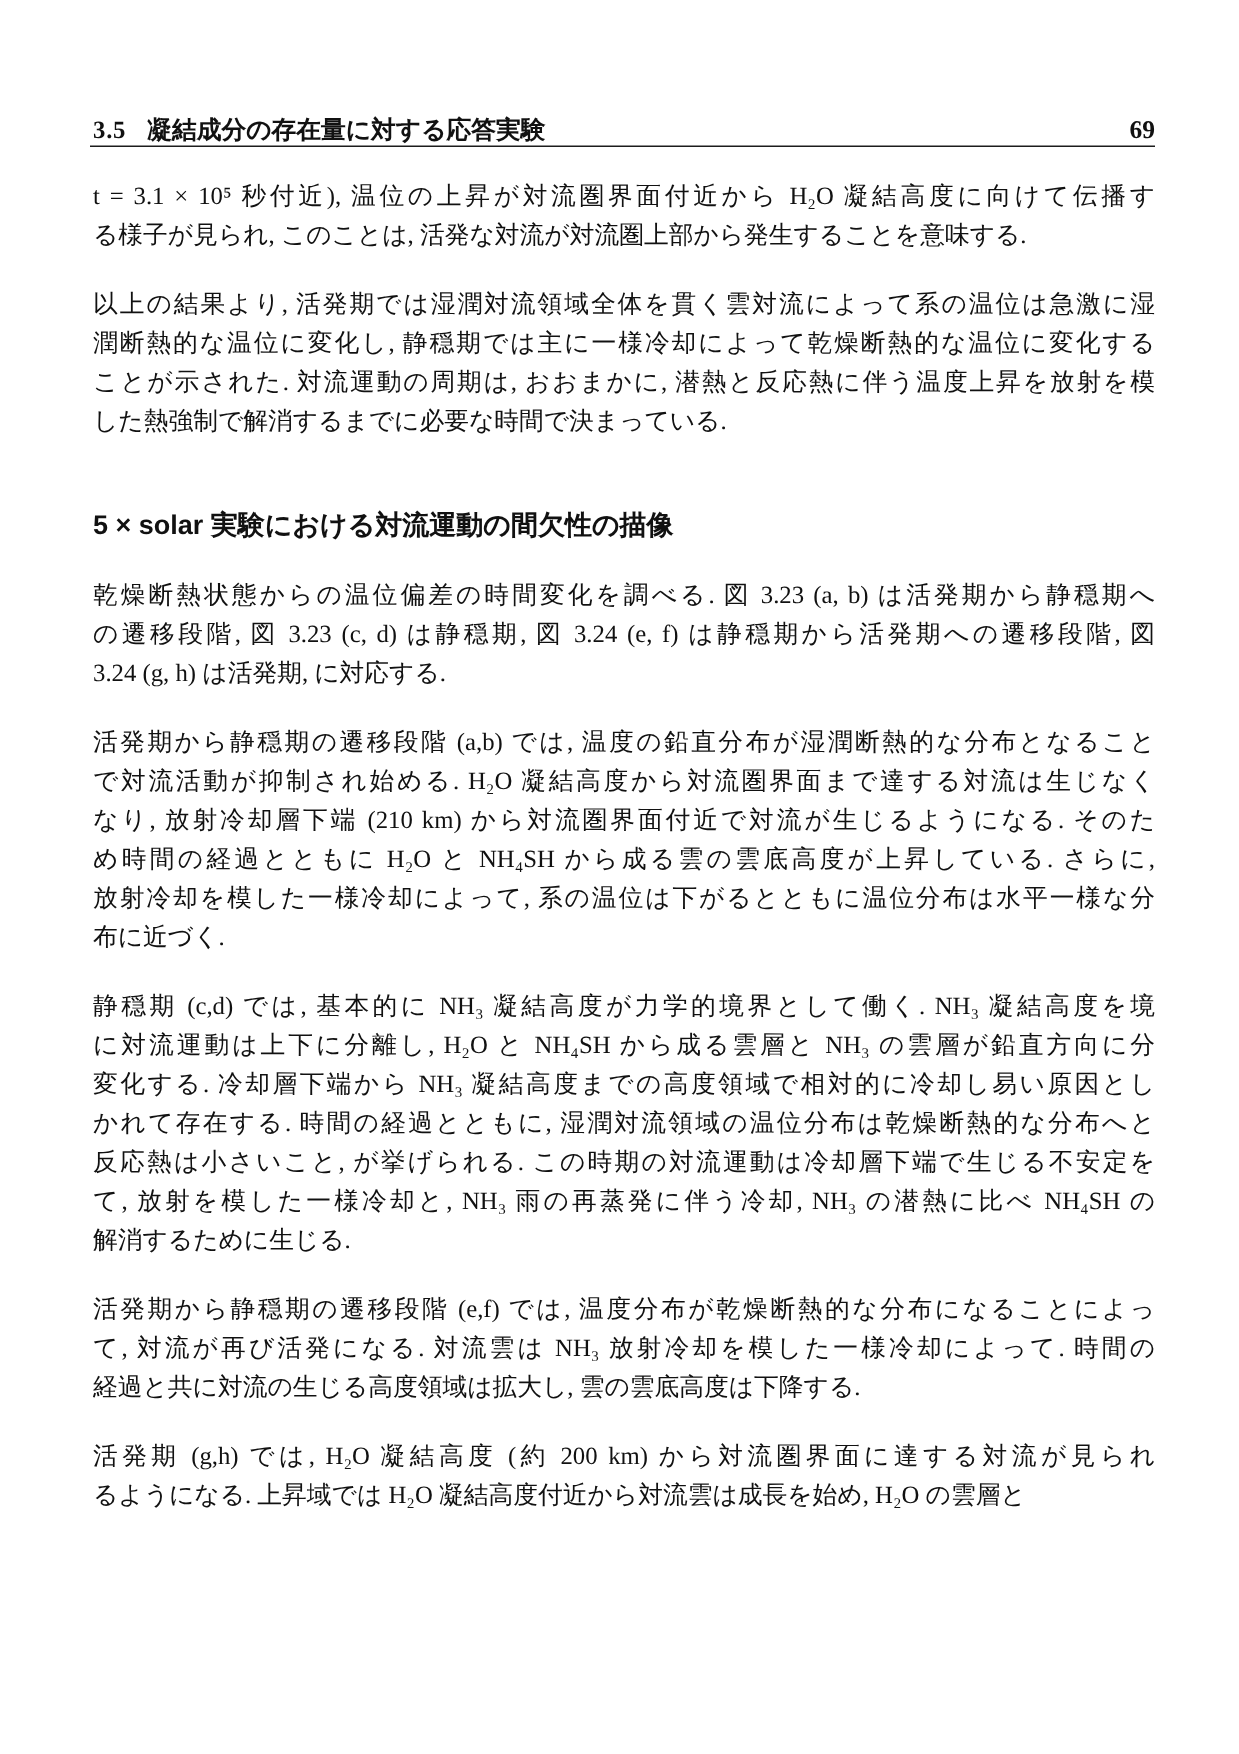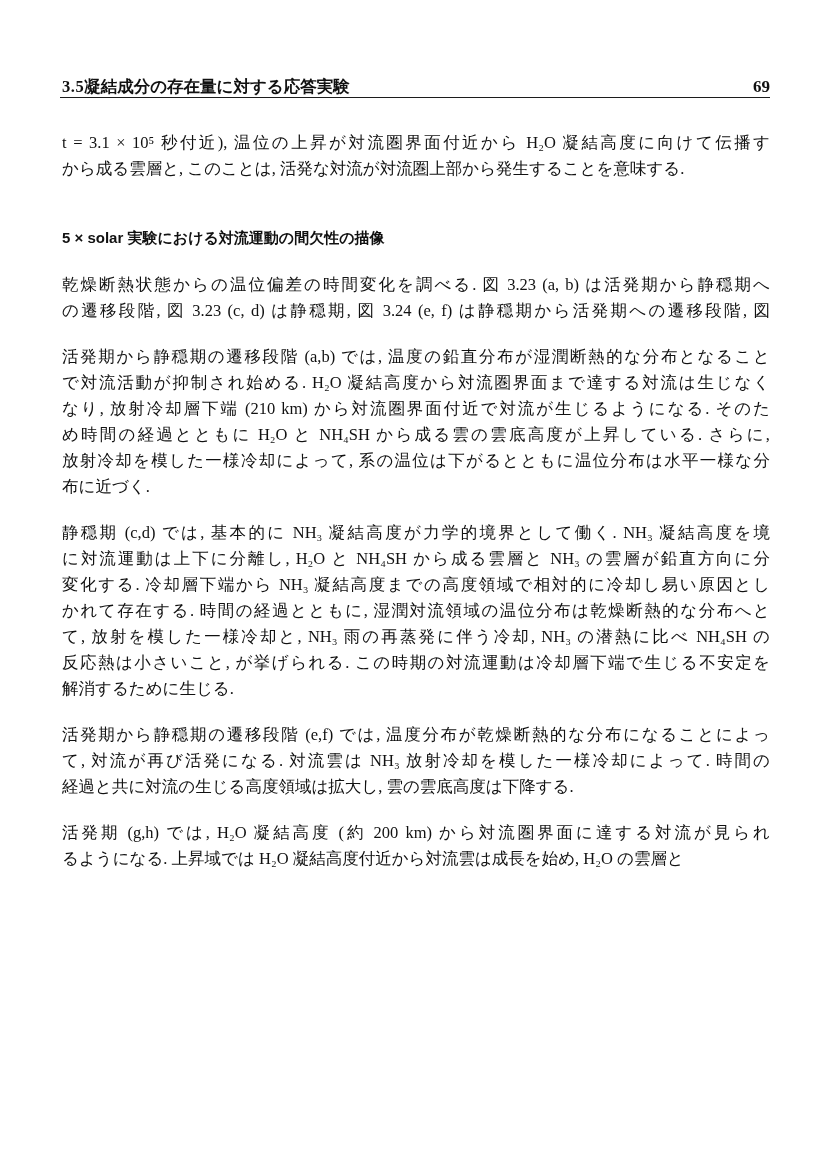--- a/index.html
+++ b/index.html
@@ -26,38 +26,39 @@
     align-items: baseline;
   }
   .sec-no {
     font-size: 16.5px;
     font-weight: 600;
     letter-spacing: 0.5px;
   }
   .sec-title {
     font-size: 16.5px;
     font-weight: 600;
+    margin-left: 14px;
   }
   .page-no {
     margin-left: auto;
     font-size: 17px;
     font-weight: 700;
   }
   .header-rule {
     position: absolute;
     top: 97px;
     left: 60px;
     width: 710px;
     height: 1.4px;
     background: #1c1c1c;
   }
   
   .body-text {
     position: absolute;
-    top: 120px;
+    top: 108px;
     left: 62px;
     width: 708px;
   }
   .para {
     margin: 0 0 20px 0;
   }
   .para:first-child {
     margin-top: 10px;
   }
   .para .line {
@@ -67,64 +68,71 @@
     text-align: justify;
     text-align-last: justify;
   }
   .para .line.last {
     text-align-last: left;
   }
   .subheading {
     margin: 44px 0 22px 0;
     font-family: "Liberation Sans", "DejaVu Sans", sans-serif;
     font-weight: 700;
-    font-size: 15px;
+    font-size: 18px;
     line-height: 24px;
     white-space: nowrap;
   }
 </style>
 </head>
 <body>
 
 <div class="page">
 
   <div class="running-header">
     <span class="sec-no">3.5</span>
     <span class="sec-title">凝結成分の存在量に対する応答実験</span>
     <span class="page-no">69</span>
   </div>
   <div class="header-rule"></div>
 
   <div class="body-text">
     <div class="para">
         <div class="line">t = 3.1 × 10⁵ 秒付近), 温位の上昇が対流圏界面付近から H₂O 凝結高度に向けて伝播す</div>
-        <div class="line last">から成る雲層と, このことは, 活発な対流が対流圏上部から発生することを意味する.</div>
+        <div class="line last">る様子が見られ, このことは, 活発な対流が対流圏上部から発生することを意味する.</div>
+      </div>
+    <div class="para">
+        <div class="line">以上の結果より, 活発期では湿潤対流領域全体を貫く雲対流によって系の温位は急激に湿</div>
+        <div class="line">潤断熱的な温位に変化し, 静穏期では主に一様冷却によって乾燥断熱的な温位に変化する</div>
+        <div class="line">ことが示された. 対流運動の周期は, おおまかに, 潜熱と反応熱に伴う温度上昇を放射を模</div>
+        <div class="line last">した熱強制で解消するまでに必要な時間で決まっている.</div>
       </div>
 
     <div class="subheading">5 × solar 実験における対流運動の間欠性の描像</div>
 
     <div class="para">
         <div class="line">乾燥断熱状態からの温位偏差の時間変化を調べる. 図 3.23 (a, b) は活発期から静穏期へ</div>
         <div class="line">の遷移段階, 図 3.23 (c, d) は静穏期, 図 3.24 (e, f) は静穏期から活発期への遷移段階, 図</div>
+        <div class="line last">3.24 (g, h) は活発期, に対応する.</div>
       </div>
     <div class="para">
         <div class="line">活発期から静穏期の遷移段階 (a,b) では, 温度の鉛直分布が湿潤断熱的な分布となること</div>
         <div class="line">で対流活動が抑制され始める. H₂O 凝結高度から対流圏界面まで達する対流は生じなく</div>
         <div class="line">なり, 放射冷却層下端 (210 km) から対流圏界面付近で対流が生じるようになる. そのた</div>
         <div class="line">め時間の経過とともに H₂O と NH₄SH から成る雲の雲底高度が上昇している. さらに,</div>
         <div class="line">放射冷却を模した一様冷却によって, 系の温位は下がるとともに温位分布は水平一様な分</div>
         <div class="line last">布に近づく.</div>
       </div>
     <div class="para">
         <div class="line">静穏期 (c,d) では, 基本的に NH₃ 凝結高度が力学的境界として働く. NH₃ 凝結高度を境</div>
         <div class="line">に対流運動は上下に分離し, H₂O と NH₄SH から成る雲層と NH₃ の雲層が鉛直方向に分</div>
         <div class="line">変化する. 冷却層下端から NH₃ 凝結高度までの高度領域で相対的に冷却し易い原因とし</div>
         <div class="line">かれて存在する. 時間の経過とともに, 湿潤対流領域の温位分布は乾燥断熱的な分布へと</div>
+        <div class="line">反応熱は小さいこと, が挙げられる. この時期の対流運動は冷却層下端で生じる不安定を</div>
         <div class="line">て, 放射を模した一様冷却と, NH₃ 雨の再蒸発に伴う冷却, NH₃ の潜熱に比べ NH₄SH の</div>
-        <div class="line">反応熱は小さいこと, が挙げられる. この時期の対流運動は冷却層下端で生じる不安定を</div>
         <div class="line last">解消するために生じる.</div>
       </div>
     <div class="para">
         <div class="line">活発期から静穏期の遷移段階 (e,f) では, 温度分布が乾燥断熱的な分布になることによっ</div>
         <div class="line">て, 対流が再び活発になる. 対流雲は NH₃ 放射冷却を模した一様冷却によって. 時間の</div>
         <div class="line last">経過と共に対流の生じる高度領域は拡大し, 雲の雲底高度は下降する.</div>
       </div>
     <div class="para">
         <div class="line">活発期 (g,h) では, H₂O 凝結高度 (約 200 km) から対流圏界面に達する対流が見られ</div>
         <div class="line last">るようになる. 上昇域では H₂O 凝結高度付近から対流雲は成長を始め, H₂O の雲層と</div>

